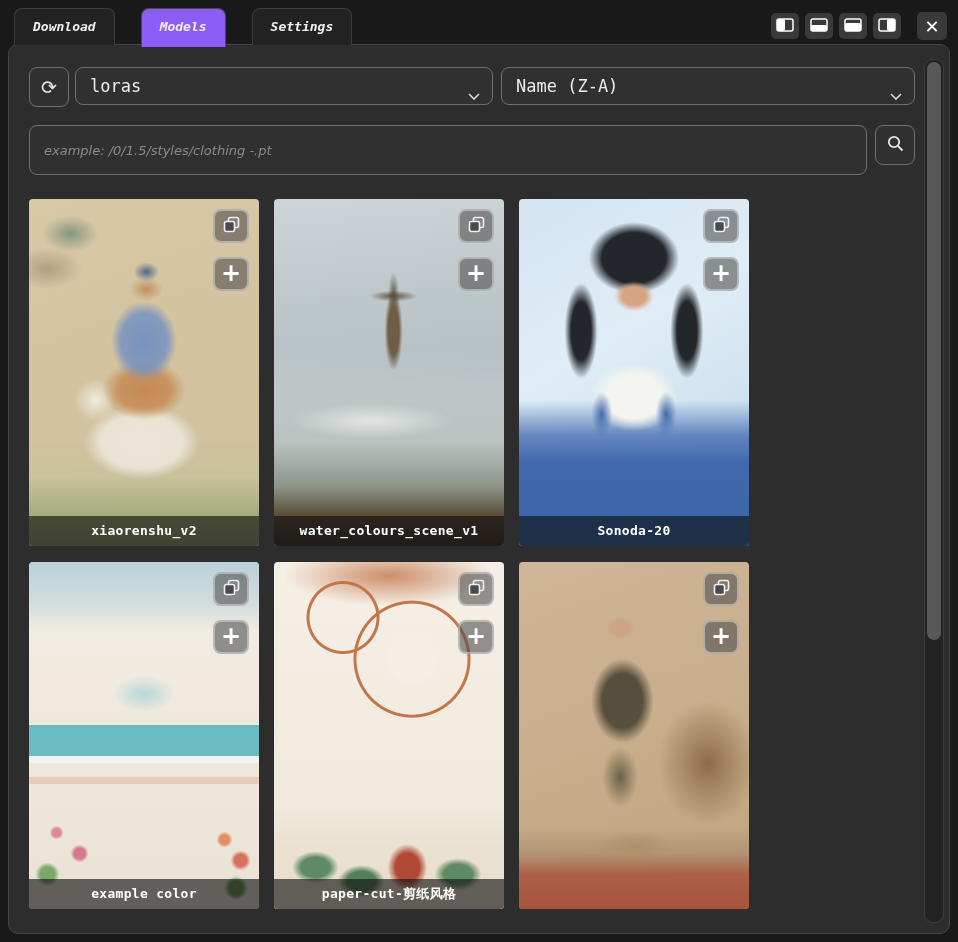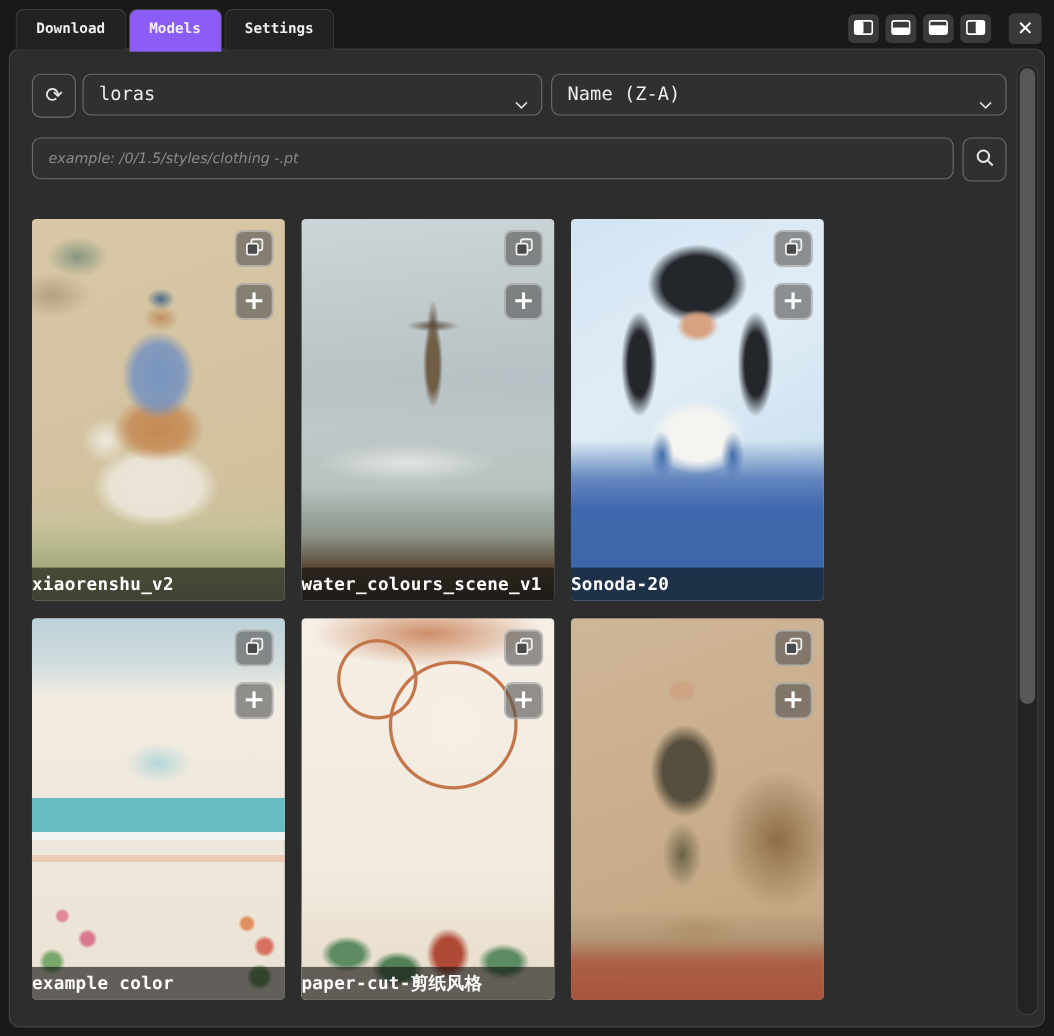--- a/index.html
+++ b/index.html
@@ -1,20 +1,20 @@
 <!DOCTYPE html>
 <html><head>
 <meta charset="utf-8">
 <style>
   html,body{margin:0;padding:0;width:958px;height:942px;background:#191919;overflow:hidden;
     font-family:"DejaVu Sans Mono",monospace;-webkit-font-smoothing:antialiased;}
   .window{position:absolute;inset:0;}
 
   
-  .tabbar{position:absolute;top:8px;left:14px;display:flex;gap:2px;z-index:5;}
+  .tabbar{position:absolute;top:8px;left:14px;display:flex;gap:26px;z-index:5;font-style:italic;}
   .tab{height:36px;line-height:36px;padding:0 18px;border:1px solid #3d3d3d;border-bottom:none;
     border-radius:8px 8px 0 0;background:#222;color:#f0f0f0;font-weight:bold;font-size:13px;cursor:default;}
   .tab.active{background:#8b5cf6;border-color:#4a4a4a;height:38px;}
 
   
   .win-controls{position:absolute;top:12px;right:11px;display:flex;align-items:center;gap:6px;z-index:6;}
   .wbtn{width:28px;height:26px;border-radius:5px;background:#3a3a3a;display:flex;align-items:center;justify-content:center;}
   .wbtn.close{width:30px;height:28px;margin-left:10px;color:#fff;font-family:"DejaVu Sans",sans-serif;font-size:18px;font-weight:bold;}
 
   
@@ -24,32 +24,32 @@
   
   .btn-square{position:absolute;width:38px;height:38px;border:1px solid #6e6e6e;border-radius:8px;
     background:#303030;color:#e8e8e8;display:flex;align-items:center;justify-content:center;}
   #refresh-btn{left:20px;top:22px;font-family:"DejaVu Sans",sans-serif;font-size:19px;}
   #search-btn{left:866px;top:80px;}
   .select{position:absolute;top:22px;height:38px;box-sizing:border-box;border:1px solid #6e6e6e;border-radius:8px;
     background:#303030;color:#ececec;font-size:17px;display:flex;align-items:center;padding:0 14px;}
   #model-type-select{left:66px;width:418px;}
   #sort-select{left:492px;width:414px;}
   .select .chev{position:absolute;right:12px;top:16px;}
-  .search-input{position:absolute;left:20px;top:80px;width:838px;height:38px;box-sizing:border-box;
+  .search-input{position:absolute;left:20px;top:80px;width:838px;height:50px;box-sizing:border-box;
     background:#303030;border:1px solid #6e6e6e;border-radius:8px;color:#f97316;padding:0 14px;
     font:italic 13px "DejaVu Sans",sans-serif;outline:none;}
   .search-input::placeholder{color:#8a8a8a;font-style:italic;}
 
   
   .grid{position:absolute;left:20px;top:154px;display:grid;grid-template-columns:repeat(3,230px);
     column-gap:15px;row-gap:16px;}
   .card{position:relative;width:230px;height:347px;border-radius:4px;overflow:hidden;background:#444;}
   .card-art{position:absolute;inset:0;}
   .card-label{position:absolute;left:0;right:0;bottom:0;height:30px;line-height:30px;
-    background:rgba(15,15,15,0.62);color:#fff;font-weight:bold;font-size:16px;text-align:left;
+    background:rgba(15,15,15,0.62);color:#fff;font-weight:bold;font-size:13px;text-align:center;
     font-family:"DejaVu Sans Mono","DejaVu Sans",monospace;letter-spacing:.3px;}
   .cbtn{position:absolute;right:10px;width:36px;height:34px;border-radius:8px;box-sizing:border-box;
     background:rgba(80,80,80,0.6);border:2px solid rgba(235,235,235,0.45);display:flex;
     align-items:center;justify-content:center;color:#fff;}
   .cbtn.copy{top:10px;}
   .cbtn.plus{top:58px;font-family:"DejaVu Sans",sans-serif;font-size:24px;font-weight:bold;padding-bottom:2px;}
 
   
   .scroll-track{position:absolute;top:14px;bottom:10px;right:5px;width:18px;background:#232323;
     border:1px solid #3e3e3e;border-radius:9px;}

